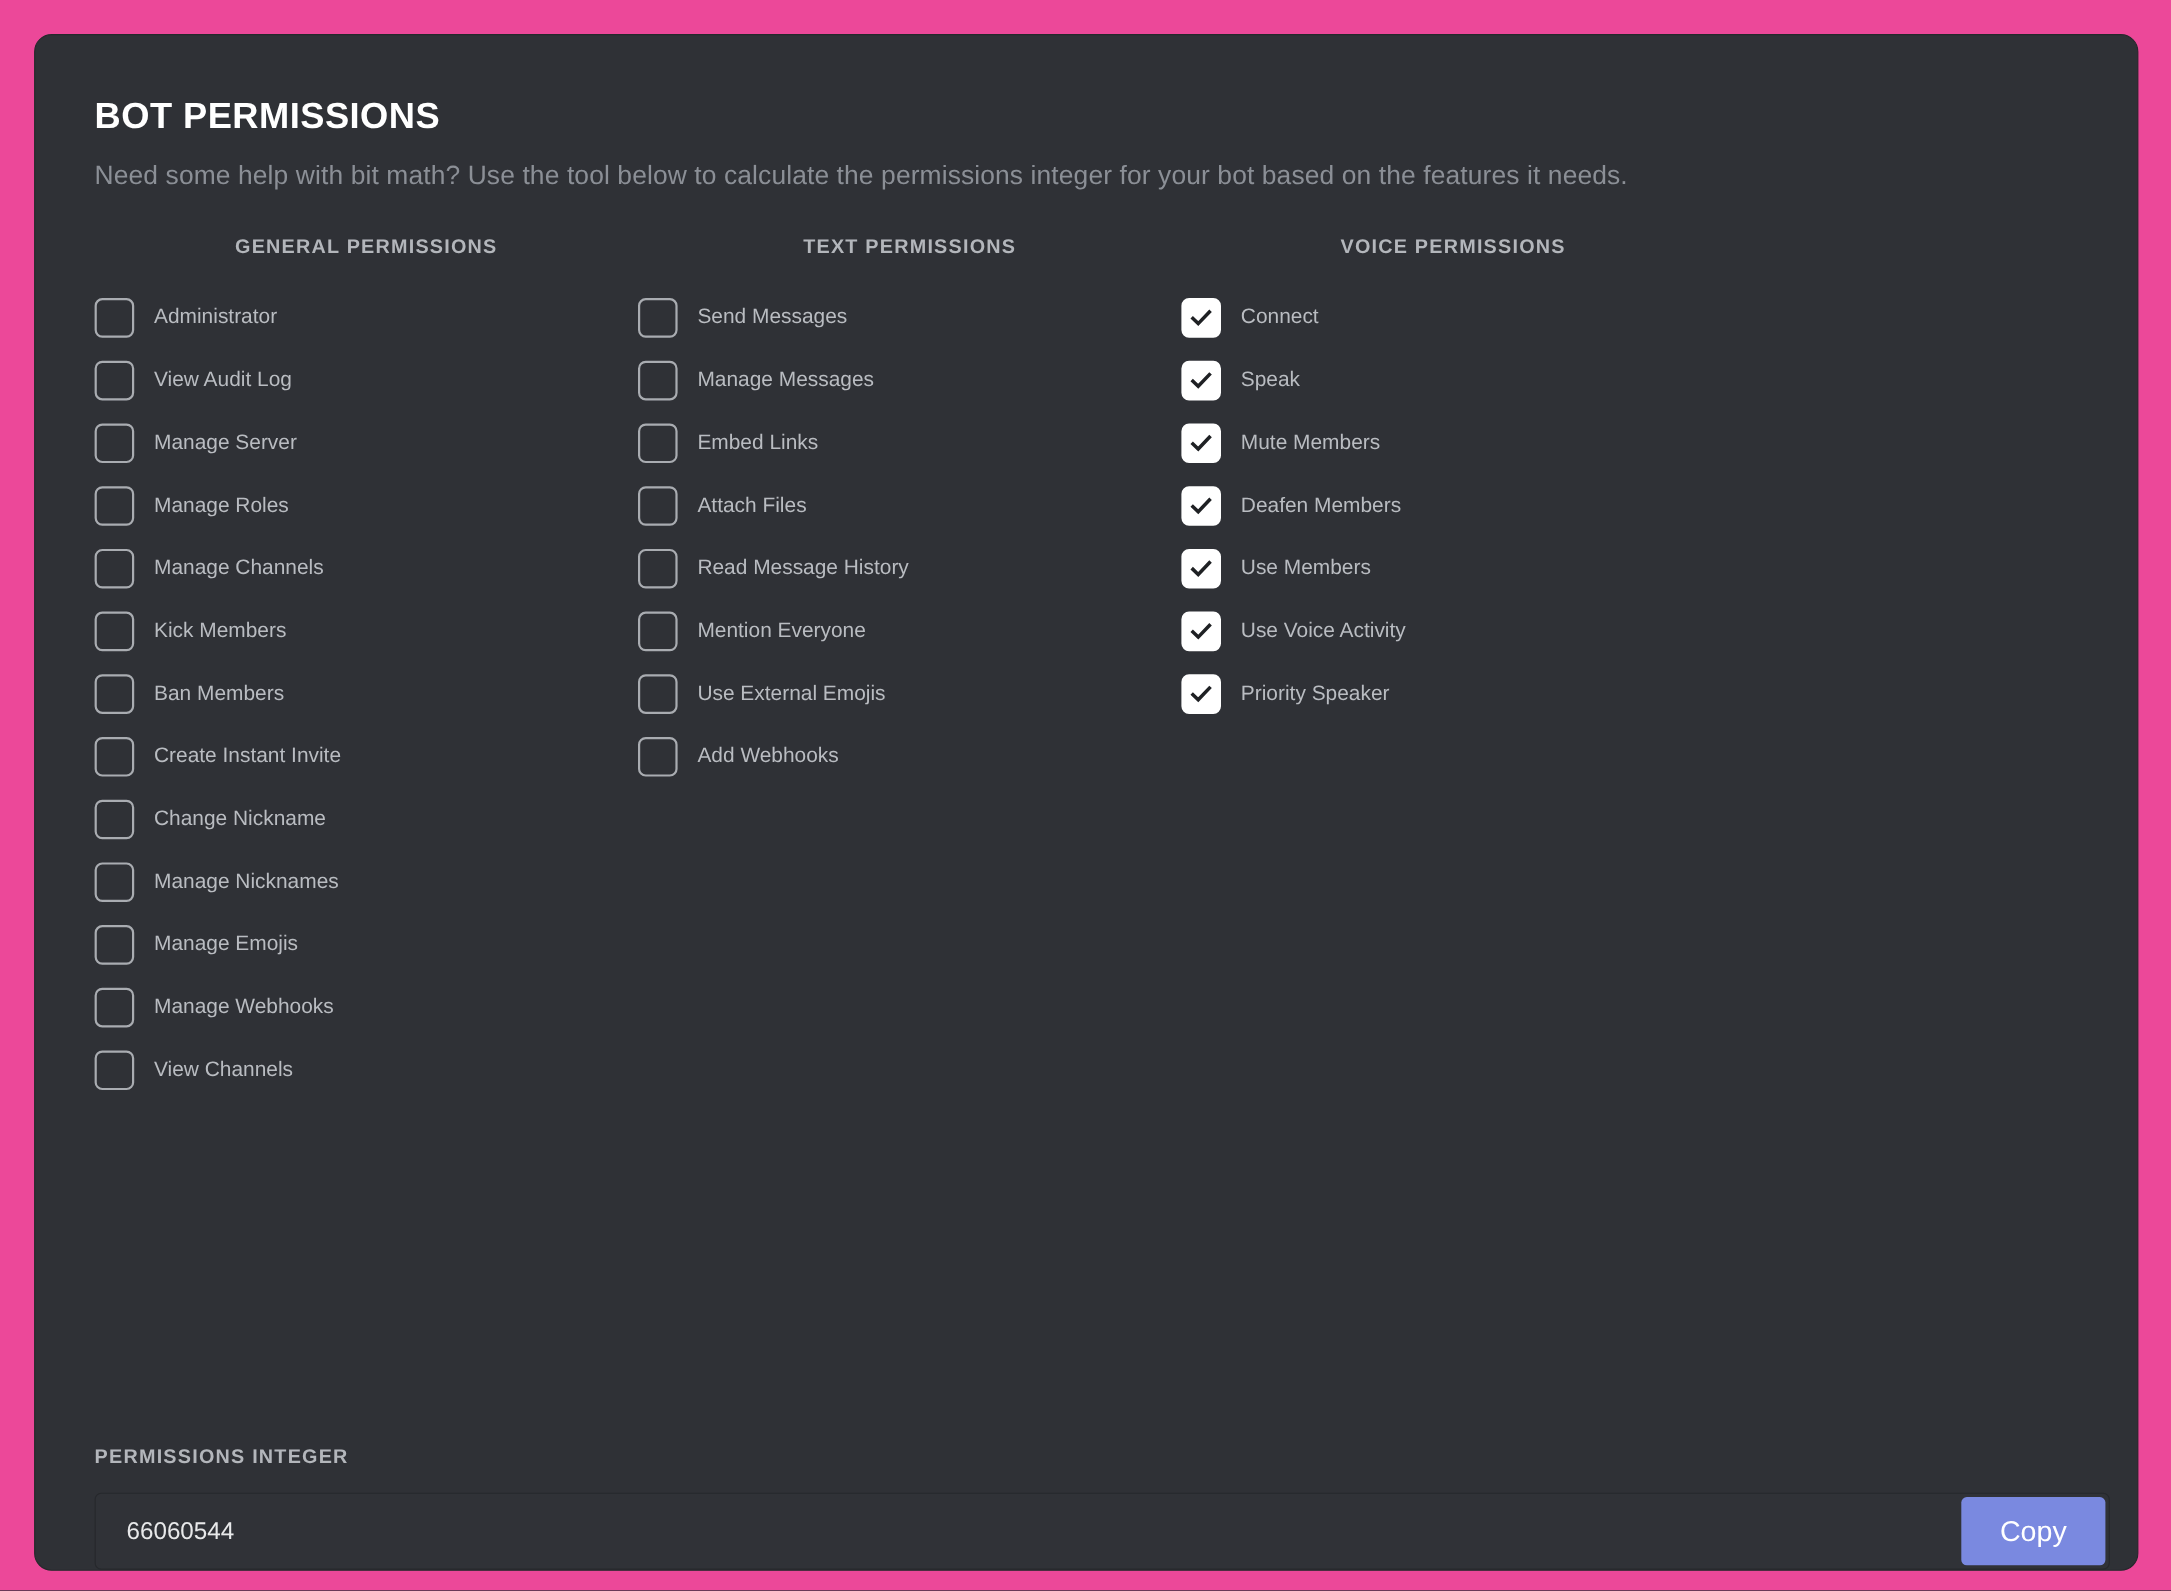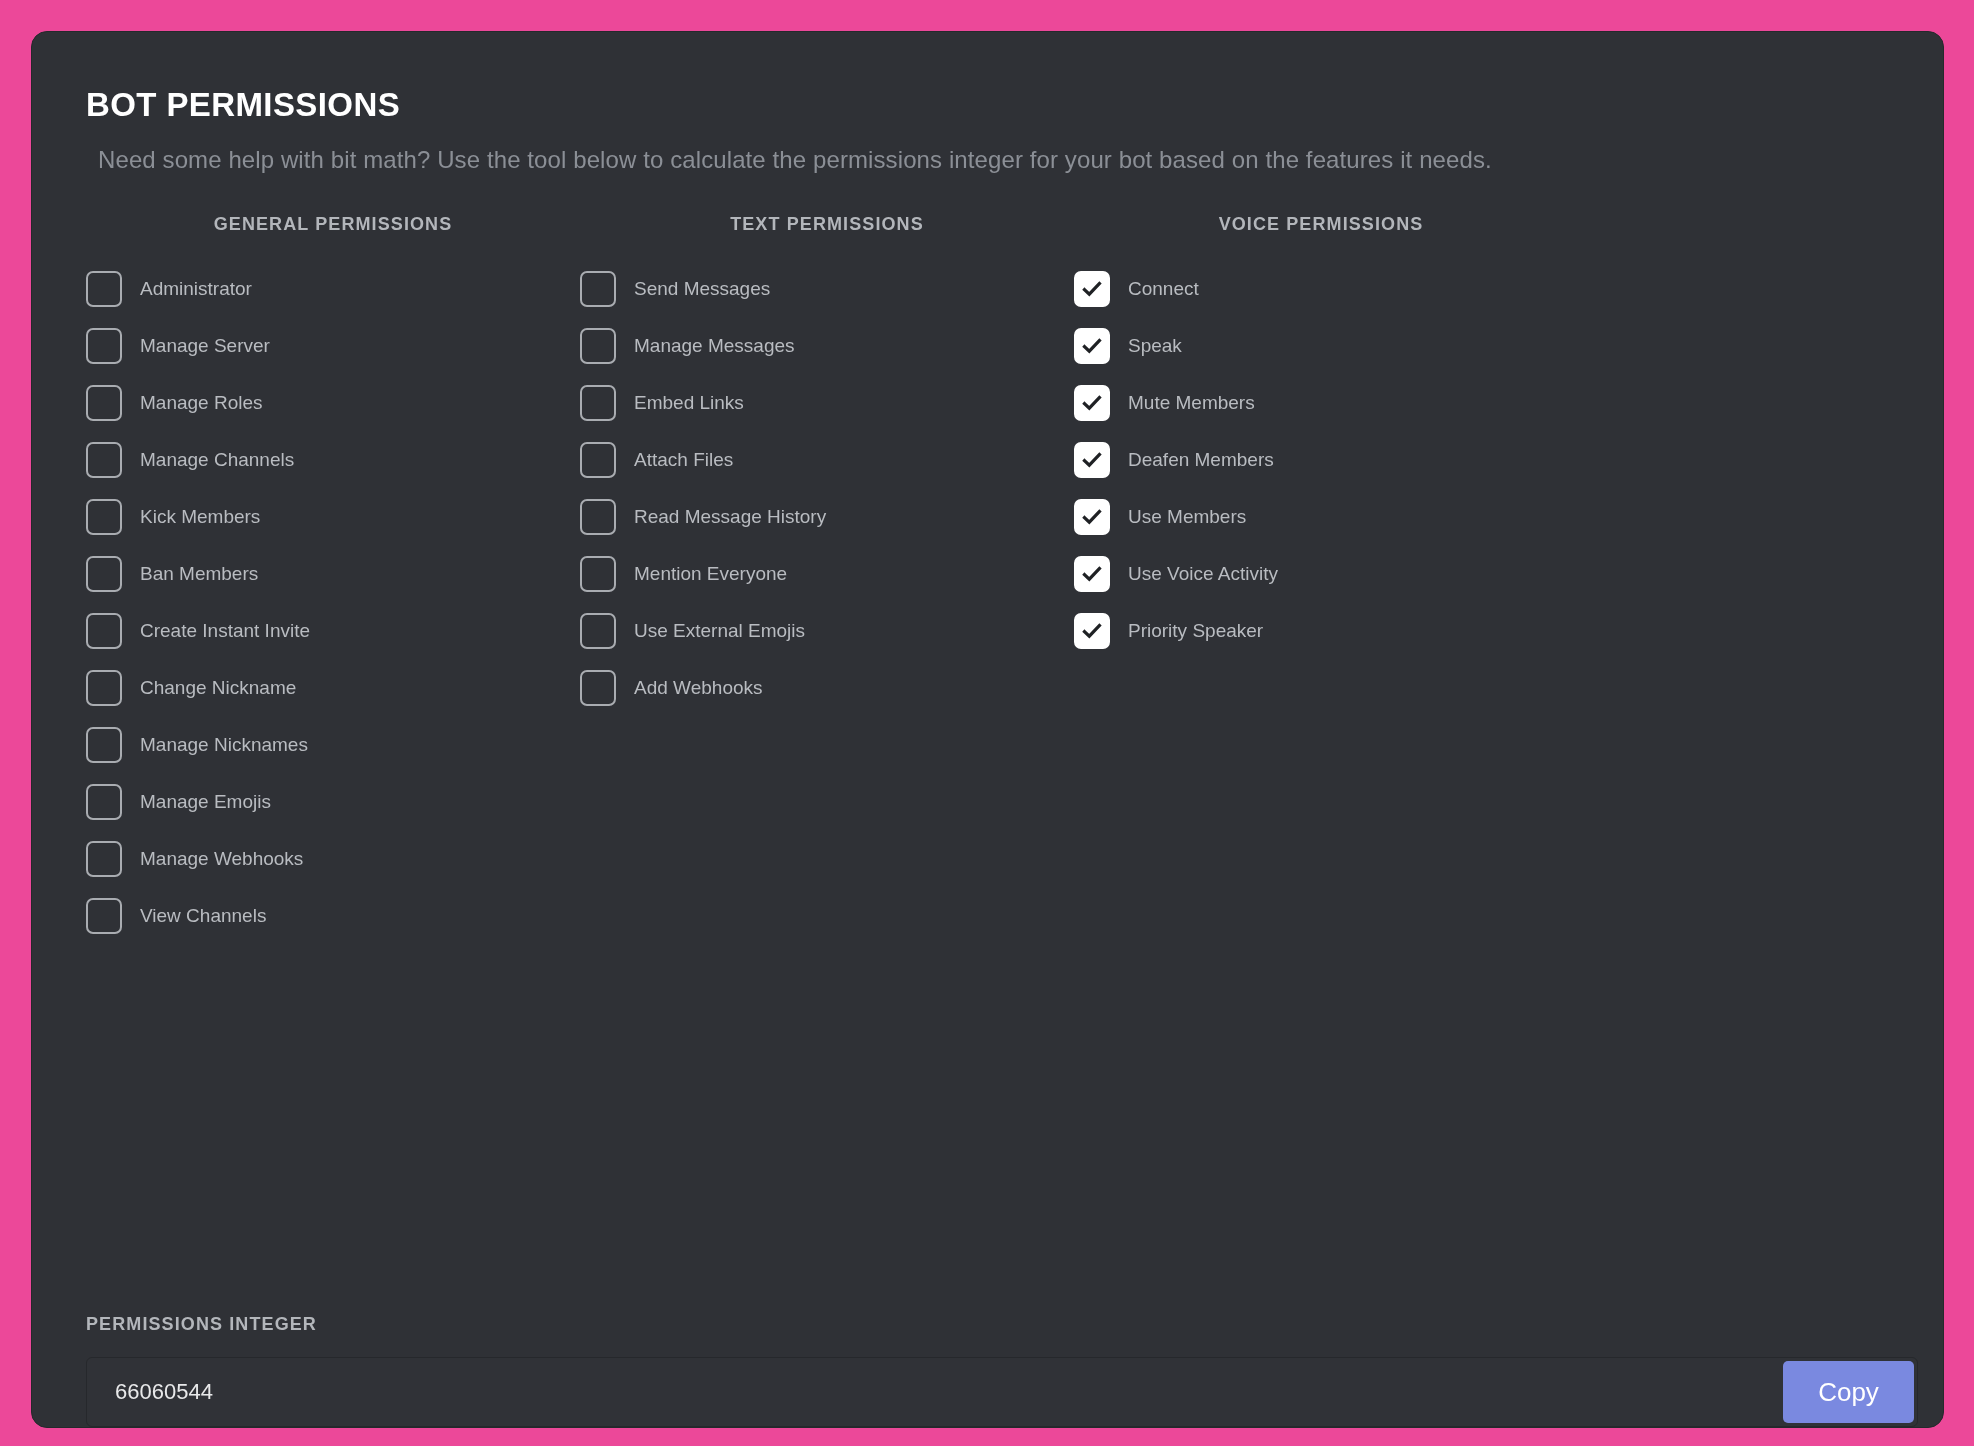--- a/index.html
+++ b/index.html
@@ -36,21 +36,21 @@
     font-weight: bold;
     letter-spacing: 0.4px;
     color: #ffffff;
     margin-left: 26px;
     margin-top: 18px;
   }
 
   .card-subtitle {
     font-size: 24px;
     color: #8b8f96;
-    margin-left: 38px;
+    margin-left: 26px;
     margin-top: 22px;
     letter-spacing: 0.1px;
   }
 
   .columns {
     display: flex;
     margin-left: 26px;
     margin-top: 40px;
     text-align: center;
   }
@@ -170,20 +170,24 @@
 
       <div class="col col-general">
         <div class="col-header">GENERAL PERMISSIONS</div>
         <div>
             <div class="perm-row">
               <span class="cbox off"></span>
               <span class="perm-label">Administrator</span>
             </div>
             <div class="perm-row">
               <span class="cbox off"></span>
+              <span class="perm-label">View Audit Log</span>
+            </div>
+            <div class="perm-row">
+              <span class="cbox off"></span>
               <span class="perm-label">Manage Server</span>
             </div>
             <div class="perm-row">
               <span class="cbox off"></span>
               <span class="perm-label">Manage Roles</span>
             </div>
             <div class="perm-row">
               <span class="cbox off"></span>
               <span class="perm-label">Manage Channels</span>
             </div>

